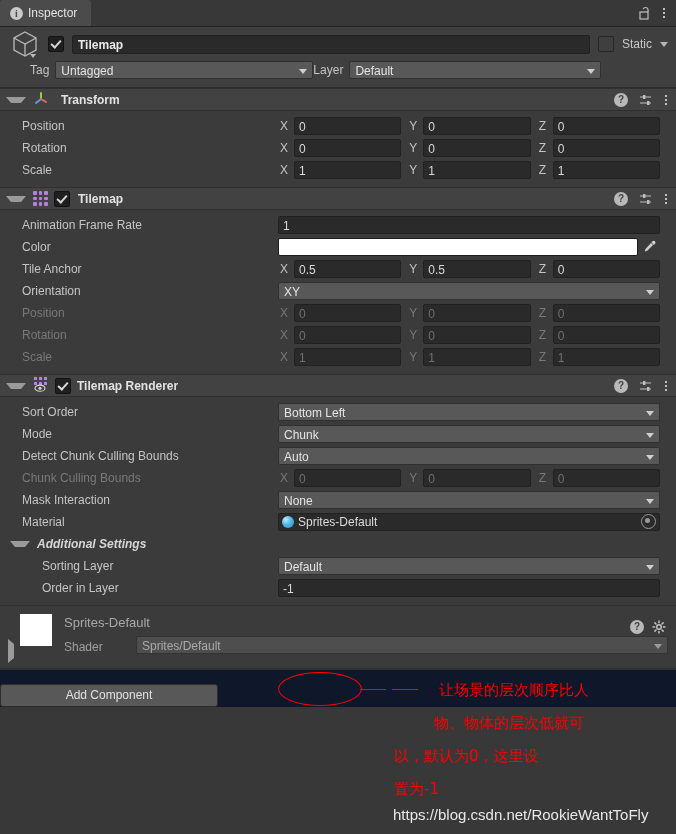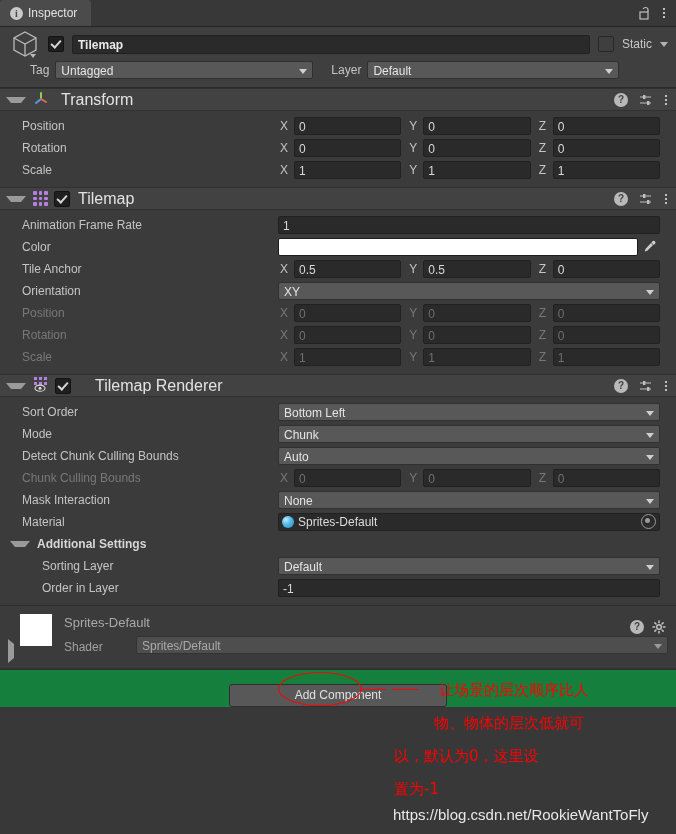--- a/index.html
+++ b/index.html
@@ -182,23 +182,23 @@
     flex: 0 0 10px;
     margin-right: 1px;
   }
   .foldout.closed {
     border-left: 6px solid #9a9a9a;
     border-top: 5px solid transparent;
     border-bottom: 5px solid transparent;
     border-right: 0;
   }
   .comp-title {
-    font-weight: normal;
+    font-weight: bold;
     color: #e2e2e2;
-    font-size: 16px;
+    font-size: 12px;
     margin-left: 6px;
   }
   .comp-header-right {
     margin-left: auto;
     display: flex;
     align-items: center;
     gap: 11px;
   }
 
   
@@ -259,21 +259,21 @@
     flex: 0 0 270px;
     padding-left: 14px;
     box-sizing: border-box;
     color: #c4c4c4;
     font-size: 12px;
     white-space: nowrap;
     overflow: hidden;
   }
   .row-label.indent2 { padding-left: 34px; }
   .row-label.dim { color: #787878; }
-  .row-label.bold { font-weight: bold; color: #d6d6d6; padding-left: 14px; }
+  .row-label.bold { font-weight: bold; color: #d6d6d6; padding-left: 14px; font-style: italic; }
   .row-fields {
     flex: 1 1 auto;
     display: flex;
     align-items: center;
     gap: 0;
   }
   .field {
     background: #2a2a2a;
     border: 1px solid #212121;
     border-radius: 2px;
@@ -422,24 +422,24 @@
   .mat-icons {
     position: absolute;
     right: 10px; top: 14px;
     display: flex;
     align-items: center;
     gap: 8px;
   }
 
   
   .footer {
-    background: #15803d;
+    background: #0f172a;
     padding-top: 14px;
     display: flex;
-    justify-content: center;
+    justify-content: flex-start;
   }
   .add-component {
     width: 216px;
     height: 21px;
     background: #585858;
     border: 1px solid #2e2e2e;
     border-radius: 3px;
     color: #e0e0e0;
     font-size: 12px;
     line-height: 20px;
@@ -514,21 +514,21 @@
     </span>
     <span class="chk checked"></span>
     <div class="name-field">Tilemap</div>
     <span class="static-box"></span>
     <span class="static-label">Static</span>
     <span class="caret-dn"></span>
   </div>
   <div class="go-row2">
     <span class="mini-label">Tag</span>
     <div class="popup" style="width:258px">Untagged</div>
-    <span class="mini-label" style="padding-left:18px">Layer</span>
+    <span class="mini-label" style="">Layer</span>
     <div class="popup" style="width:252px">Default</div>
   </div>
 </div>
 
 <div class="comp-header">
   <span class="foldout"></span>
   <span>
     <svg viewBox="0 0 16 16" width="16" height="16">
       <path d="M8 9 L8 3" stroke="#8fcf4a" stroke-width="2" stroke-linecap="round"></path>
       <path d="M8 9 L3 13" stroke="#4aa3df" stroke-width="2" stroke-linecap="round"></path>
@@ -714,21 +714,21 @@
       <rect x="6" y="1" width="3" height="3" fill="#b77fe0"></rect>
       <rect x="11" y="1" width="3" height="3" fill="#b77fe0"></rect>
       <rect x="1" y="6" width="3" height="3" fill="#b77fe0"></rect>
       <rect x="6" y="6" width="3" height="3" fill="#b77fe0"></rect>
       <rect x="11" y="6" width="3" height="3" fill="#b77fe0"></rect>
       <ellipse cx="7" cy="12.2" rx="5" ry="3.1" fill="none" stroke="#d8d8d8" stroke-width="1.1"></ellipse>
       <circle cx="7" cy="12.2" r="1.5" fill="#d8d8d8"></circle>
     </svg>
   </span>
   <span class="chk checked"></span>
-  <span class="comp-title" style="margin-left:18px">Tilemap Renderer</span>
+  <span class="comp-title" style="margin-left:0">Tilemap Renderer</span>
   <div class="comp-header-right">
     <span class="ico-help">?</span>
     <span class="ico-preset">
       <svg viewBox="0 0 14 14" width="14" height="14">
         <path d="M1 4 H12 M1 10 H12" stroke="#c0c0c0" stroke-width="1.2"></path>
         <rect x="4" y="2" width="2.4" height="4" fill="#c0c0c0"></rect>
         <rect x="8" y="8" width="2.4" height="4" fill="#c0c0c0"></rect>
       </svg>
     </span>
     <span class="ico-dots">

